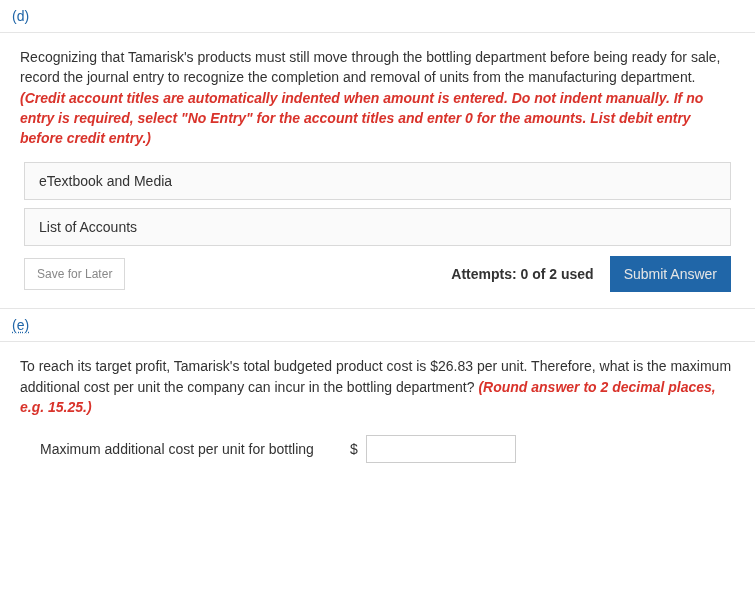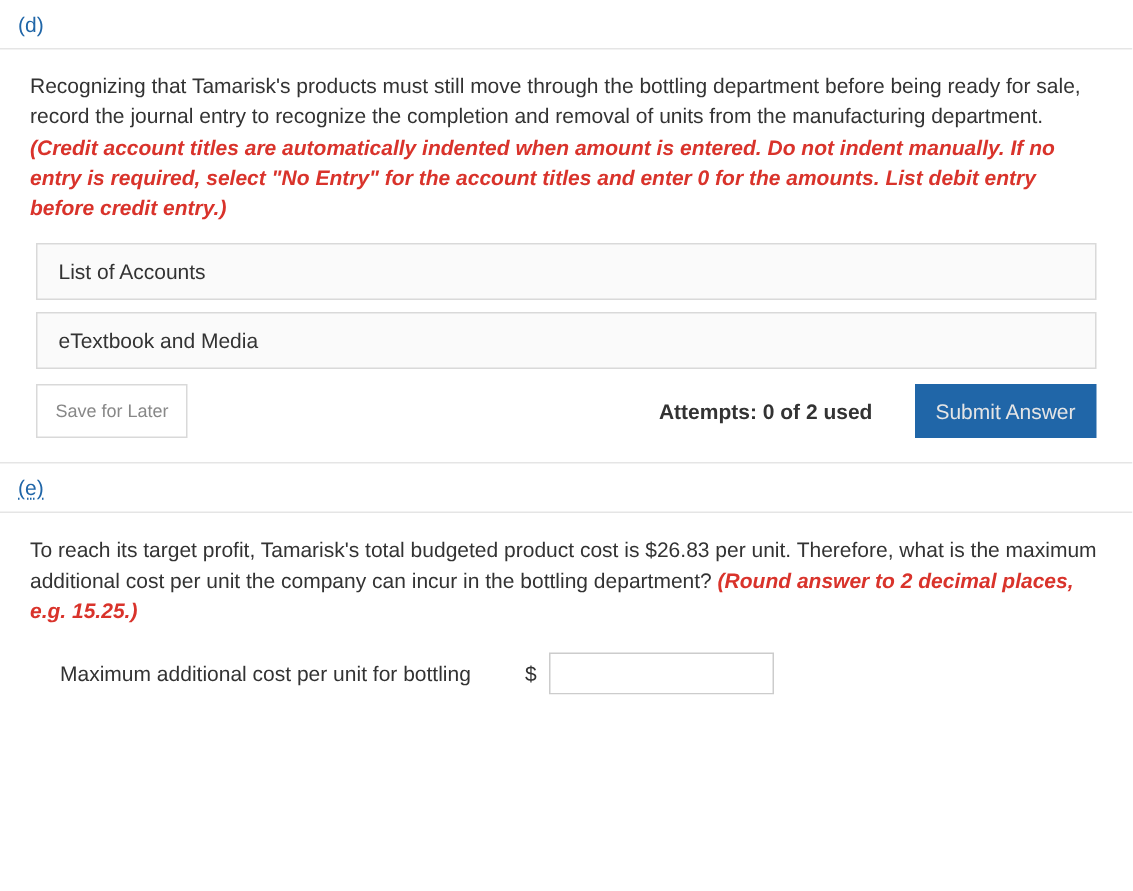--- a/index.html
+++ b/index.html
@@ -75,35 +75,36 @@
       padding: 10px 14px;
       background: #fafafa;
       border: 1px solid #d9d9d9;
       font-size: 14px;
       color: #333;
       cursor: pointer;
     }
     .footer-row {
       display: flex;
       justify-content: space-between;
+      align-items: center;
       margin: 10px 4px 16px 4px;
     }
     .save-later {
       border: 1px solid #d9d9d9;
       background: #fff;
       color: #888;
       font-size: 12px;
       padding: 8px 12px;
       cursor: pointer;
     }
     .attempts {
       font-weight: bold;
       font-size: 14px;
       color: #333;
-      margin-right: 28px;
+      margin-right: 16px;
     }
     .submit-btn {
       background: #2066a8;
       color: #e5e5e5;
       border: none;
       padding: 10px 14px;
       font-size: 14px;
       cursor: pointer;
     }
     .right-group {
@@ -138,22 +139,22 @@
 <body>
 
 <div class="section-label">(d)</div>
 
 <div class="section-body">
   <p class="instructions">
     <span>Recognizing that Tamarisk's products must still move through the bottling department before being ready for sale, record the journal entry to recognize the completion and removal of units from the manufacturing department. </span><span class="warn">(Credit account titles are automatically indented when amount is entered. Do not indent manually. If no entry is required, select "No Entry" for the account titles and enter 0 for the amounts. List debit entry before credit entry.)</span>
   </p>
 
 
+  <button class="panel-btn">eTextbook and Media</button>
   <button class="panel-btn">List of Accounts</button>
-  <button class="panel-btn">eTextbook and Media</button>
 
   <div class="footer-row">
     <button class="save-later">Save for Later</button>
     <div class="right-group">
       <span class="attempts">Attempts: 0 of 2 used</span>
       <button class="submit-btn">Submit Answer</button>
     </div>
   </div>
 </div>
 

